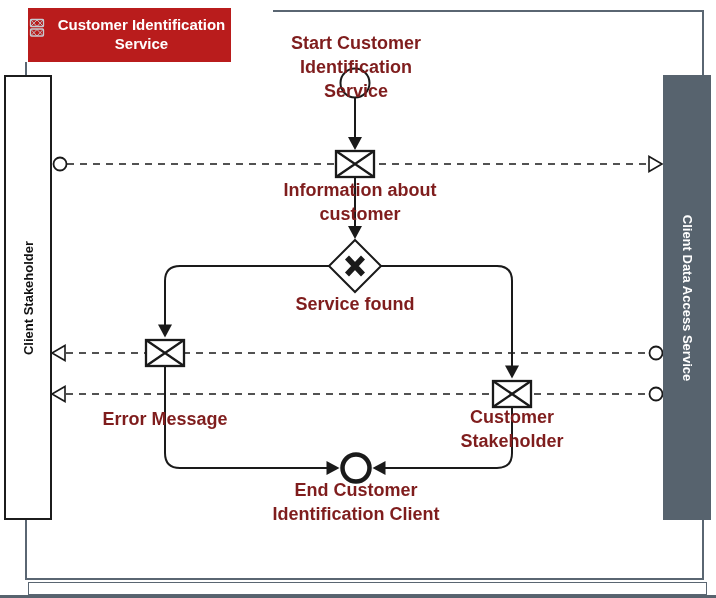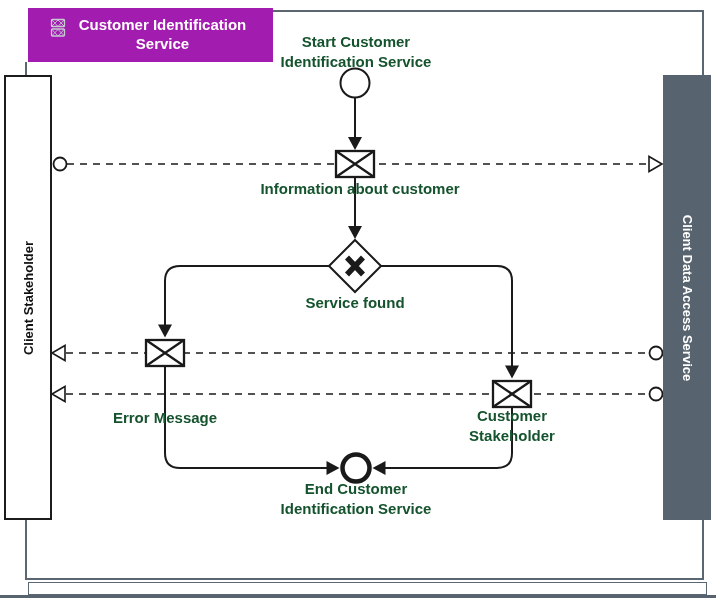--- a/index.html
+++ b/index.html
@@ -13,37 +13,37 @@
   }
   .pool-left { left:4px; background:#fff; border:2px solid #1c1c1c; }
   .pool-right { left:663px; background:#57636e; }
   .pool .vlabel {
     position:absolute; top:50%; left:50%; white-space:nowrap;
     font-size:13px;
   }
   .pool-left .vlabel { transform:translate(-50%,-50%) rotate(-90deg); font-weight:700; color:#111; }
   .pool-right .vlabel { transform:translate(-50%,-50%) rotate(90deg); font-weight:600; color:#fff; }
   .pool-header {
-    position:absolute; left:28px; top:8px; width:245px; height:54px;
-    background:#a21caf; color:#fff; display:flex; align-items:center; justify-content:center;
+    position:absolute; left:28px; top:8px; width:203px; height:54px;
+    background:#b91c1c; color:#fff; display:flex; align-items:center; justify-content:center;
     gap:7px; box-sizing:border-box;
   }
   .pool-header .title {
     max-width:178px; text-align:center; font-size:15px; font-weight:600; line-height:1.25;
   }
   .pool-header .hicon { align-self:flex-start; margin-top:10px; }
   .band {
     position:absolute; left:28px; top:582px; width:679px; height:13px;
     background:#fff; border:1.5px solid #5a6672; box-sizing:border-box;
   }
   .bottom-bar {
     position:absolute; left:0; top:594.5px; width:716px; height:3.5px; background:#57636e;
   }
   .lbl {
-    position:absolute; color:#14532d; font-weight:700; font-size:15px;
+    position:absolute; color:#7f1d1d; font-weight:700; font-size:18px;
     line-height:1.32; text-align:center;
   }
   .lbl-start   { left:266px; top:32px;  width:180px; }
   .lbl-info    { left:260px; top:179px; width:200px; }
   .lbl-found   { left:285px; top:293px; width:140px; }
   .lbl-error   { left:95px;  top:368px; width:140px;margin-top:40px; }
   .lbl-custinfo{ left:432px; top:406px; width:160px; }
   .lbl-end     { left:262px; top:479px; width:188px; }
 </style>
 </head>
@@ -149,15 +149,15 @@
       </svg>
     </span>
     <span class="title">Customer Identification Service</span>
   </div>
 
   <div class="lbl lbl-start">Start Customer Identification Service</div>
   <div class="lbl lbl-info">Information about customer</div>
   <div class="lbl lbl-found">Service found</div>
   <div class="lbl lbl-error">Error Message</div>
   <div class="lbl lbl-custinfo">Customer Stakeholder</div>
-  <div class="lbl lbl-end">End Customer Identification Service</div>
+  <div class="lbl lbl-end">End Customer Identification Client</div>
 
 </div>
 
 </body></html>

